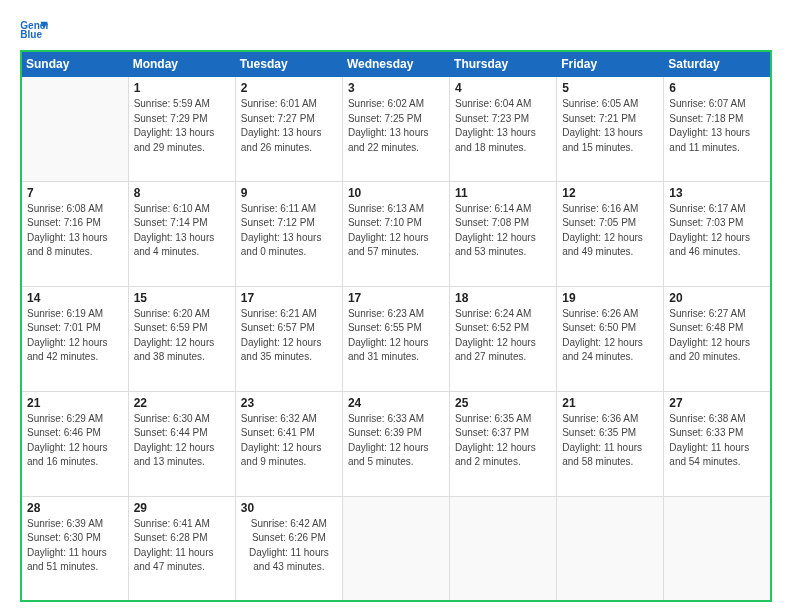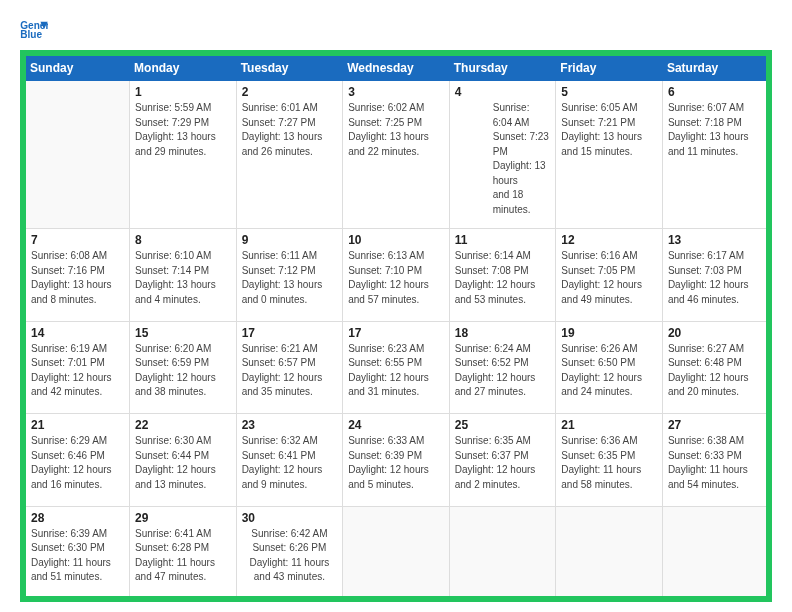--- a/index.html
+++ b/index.html
@@ -49,21 +49,21 @@
       font-weight: bold;
       color: #333;
       line-height: 1.1;
     }
     .subtitle {
       font-size: 14px;
       color: #555;
     }
     .calendar {
       flex: 1;
-      border: 6px solid #22c55e;
+      border: 2px solid #22c55e;
       border-collapse: collapse;
       width: 100%;
       table-layout: fixed;
     }
     .calendar th {
       background: #1a6bbf;
       color: #fff;
       font-size: 12px;
       font-weight: bold;
       padding: 5px 4px;
@@ -148,21 +148,21 @@
           </td>
           <td>
             <span class="day-num">3</span>
             <div class="day-info" style="white-space: pre-line;">Sunrise: 6:02 AM
 Sunset: 7:25 PM
 Daylight: 13 hours
 and 22 minutes.</div>
           </td>
           <td>
             <span class="day-num">4</span>
-            <div class="day-info" style="white-space: pre-line; margin-left: 38px;">Sunrise: 6:04 AM
+            <div class="day-info" style="white-space: pre-line;">Sunrise: 6:04 AM
 Sunset: 7:23 PM
 Daylight: 13 hours
 and 18 minutes.</div>
           </td>
           <td>
             <span class="day-num">5</span>
             <div class="day-info" style="white-space: pre-line;">Sunrise: 6:05 AM
 Sunset: 7:21 PM
 Daylight: 13 hours
 and 15 minutes.</div>

